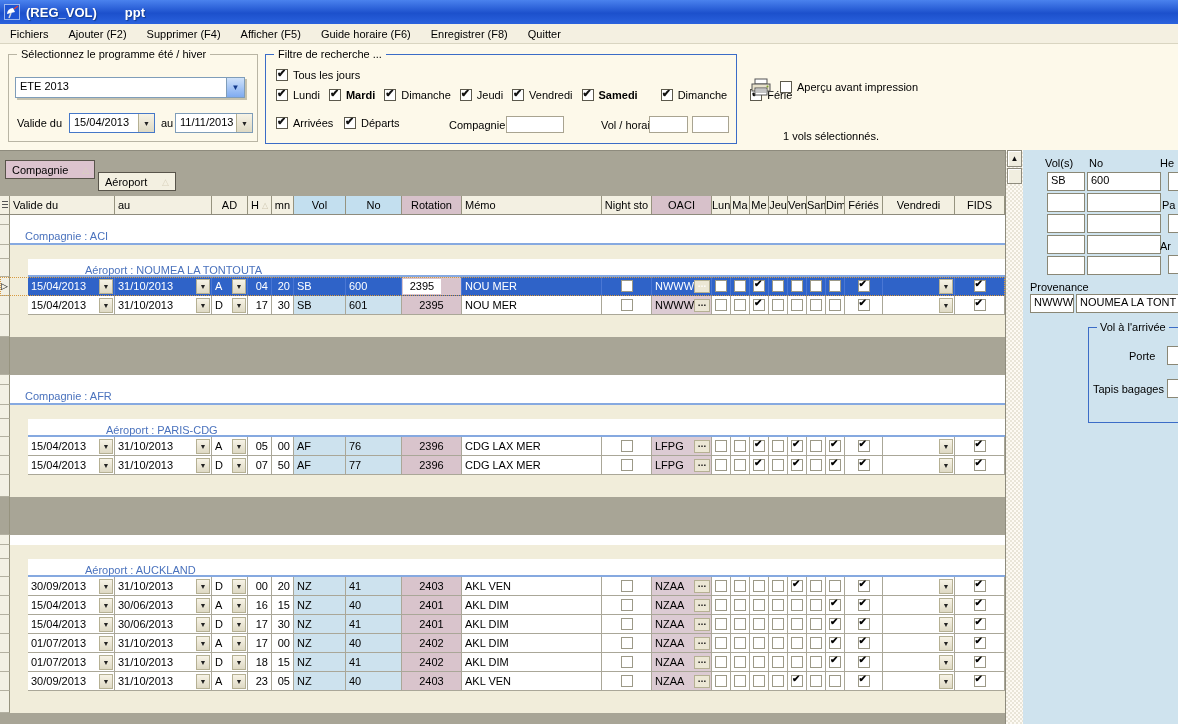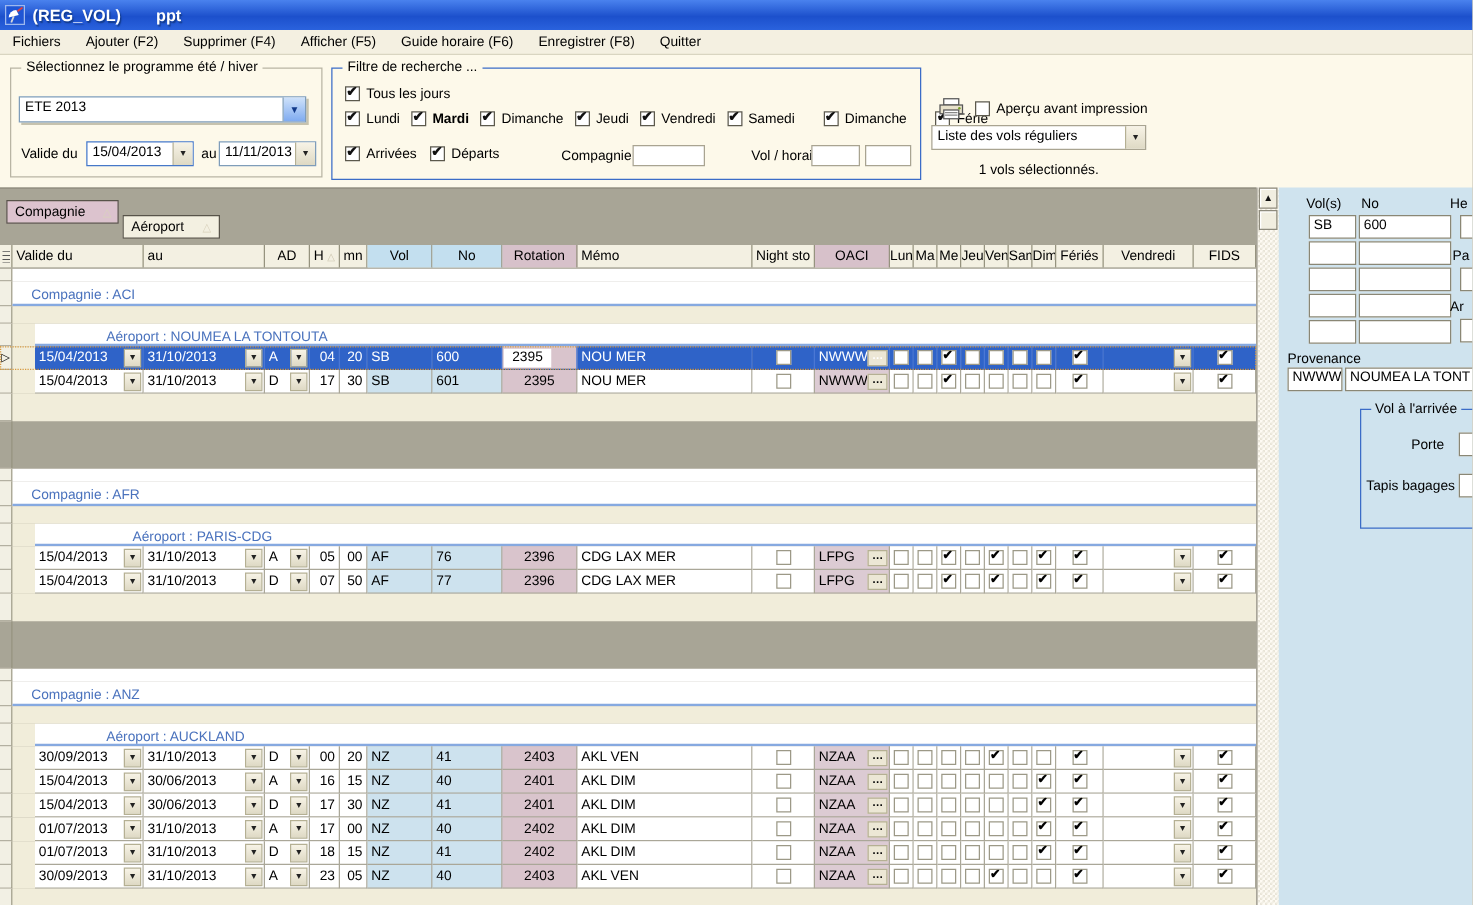--- a/index.html
+++ b/index.html
@@ -177,21 +177,21 @@
         <div class="fcb">
           <div class="box on"></div>
           <div style="display: inline;">Jeudi</div>
         </div>
         <div class="fcb">
           <div class="box on"></div>
           <div style="display: inline;">Vendredi</div>
         </div>
         <div class="fcb">
           <div class="box on"></div>
-          <div style="display: inline;">Samedi</div>
+          <div style="display: inline; font-weight: bold;">Samedi</div>
         </div>
         <div class="fcb" style="margin-left: 14px;">
           <div class="box on"></div>
           <div style="display: inline;">Dimanche</div>
         </div>
         <div class="fcb" style="margin-left: 14px;">
           <div class="box on"></div>
           <div style="display: inline;">Férié</div>
         </div>
       </div>
@@ -215,24 +215,20 @@
     <rect x="2" y="6" width="18" height="7" fill="#e8e2cc" stroke="#555"></rect>
     <rect x="5" y="10" width="12" height="7" fill="#fff" stroke="#555"></rect>
     <line x1="6" y1="12" x2="16" y2="12" stroke="#888"></line>
     <line x1="6" y1="14" x2="16" y2="14" stroke="#888"></line>
     <circle cx="17.5" cy="8.5" r="1" fill="#7aa02a"></circle>
   </svg>
   <div class="fcb" style="position:absolute;left:780px;top:37px">
     <span class="box"></span>
     <span>Aperçu avant impression</span>
   </div>
-  <div class="combo" style="left:745px;top:56px;width:172px;height:20px;border-color:#a9a491">
-    <span class="cval">Liste des vols réguliers</span>
-    <span class="cbtn-beige">▼</span>
-  </div>
   <span class="lbl" style="left:745px;top:86px;width:172px;text-align:center">1 vols sélectionnés.</span>
 </div>
 
 <div class="grid" id="grid">
   <div class="tabszone">
     <div class="gtab tab-comp">
       <span>Compagnie</span>
       <span class="tri">△</span>
     </div>
     <div class="gtab tab-aero">
@@ -608,26 +604,20 @@
         <div class="rowsel"></div>
         <div class="bfill"></div>
       </div>
       <div class="rrow" style="height: 38px;">
         <div class="rowsel gray"></div>
         <div></div>
       </div>
       <div class="rrow" style="height: 10px;">
         <div class="rowsel"></div>
         <div class="wfill"></div>
-      </div>
-      <div class="rrow" style="height: 20px;">
-        <div class="rowsel"></div>
-        <div class="wfill grow-line">
-          <div class="gtxt" style="padding-left: 15px; padding-top: 5px;">Compagnie : ANZ</div>
-        </div>
       </div>
       <div class="rrow" style="height: 14px;">
         <div class="rowsel"></div>
         <div class="bfill"></div>
       </div>
       <div class="rrow" style="height: 18px;">
         <div class="rowsel"></div>
         <div class="gut"></div>
         <div class="wfill grow-line">
           <div class="gtxt" style="padding-left: 57px; padding-top: 5px;">Aéroport : AUCKLAND</div>

